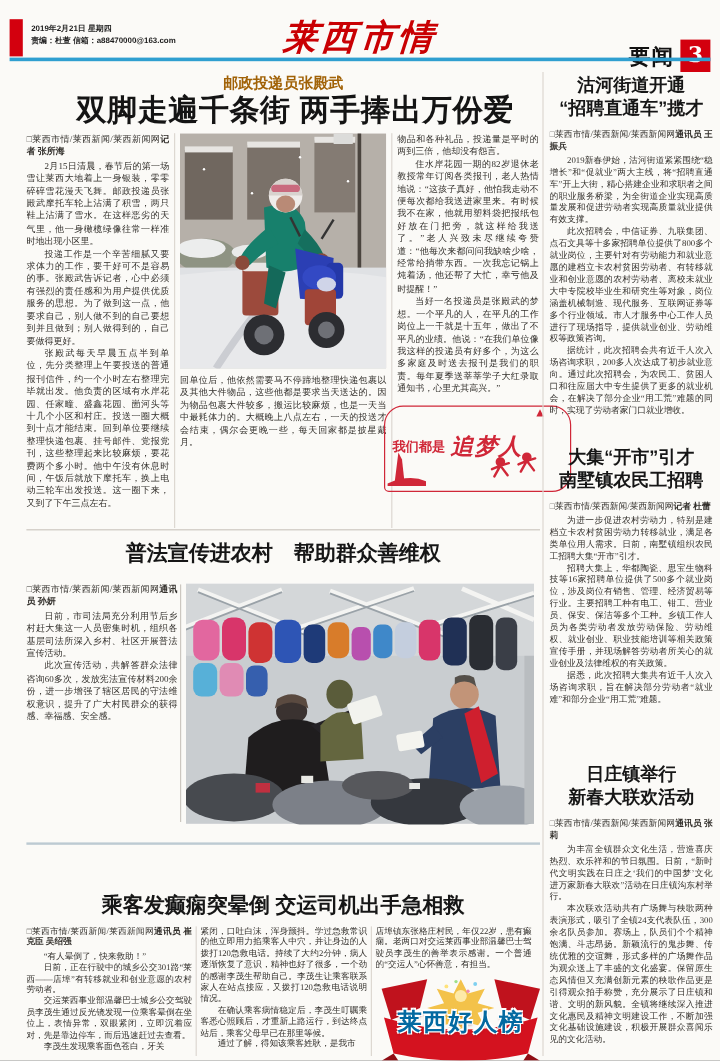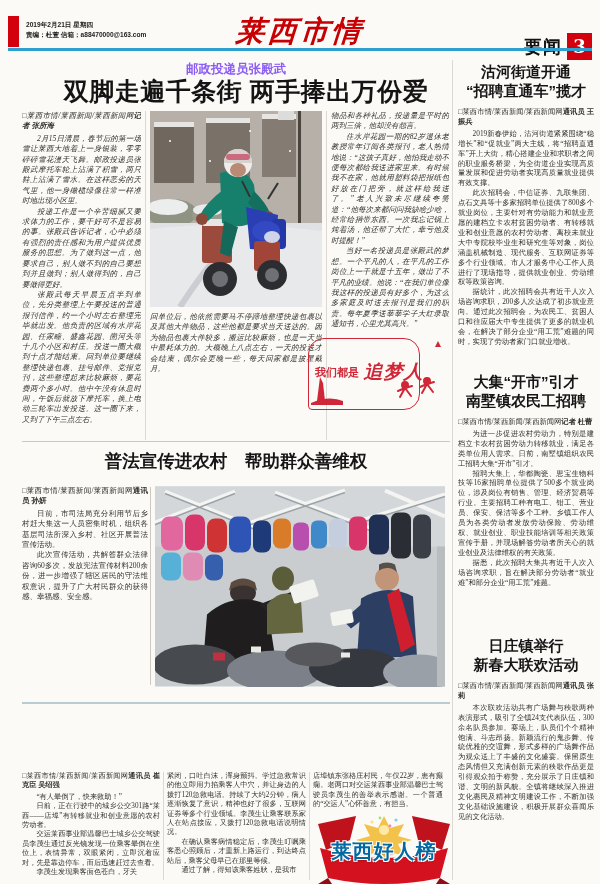--- a/index.html
+++ b/index.html
@@ -25,31 +25,31 @@
       color:#33302c;text-align:justify;}
   .bt p{margin:0;text-indent:2em;}
   .bt p.noindent{text-indent:0;}
   .byline{margin:0 0 2px 0 !important;text-indent:0 !important;}
   .byline b{font-weight:bold;}
   .vrule{width:1px;background:#ddd8d1;align-self:stretch;}
   .hline{position:absolute;background:#ccc7c0;height:1px;}
 
   
   .kicker{position:absolute;left:22px;width:428px;top:61px;text-align:center;
-          font-size:12.5px;font-weight:bold;color:#8b5cf6;}
+          font-size:12.5px;font-weight:bold;color:#a16207;}
   .headline{position:absolute;left:32px;width:428px;top:75px;text-align:center;
             font-size:25px;font-weight:bold;color:#141414;letter-spacing:.5px;white-space:nowrap;}
-  .main-cols{position:absolute;left:22px;top:111px;width:428px;height:329px;display:flex;font-style:italic;}
+  .main-cols{position:absolute;left:22px;top:111px;width:428px;height:329px;display:flex;}
   .mc1{width:119px;height:100%;overflow:hidden;margin-right:4px;}
   .mc2{width:172px;height:100%;overflow:hidden;margin:0 4px;}
   .mc3{width:118px;height:100%;overflow:hidden;margin-left:4px;}
   .mc2 .photo1{width:172px;height:196px;display:block;margin-bottom:5px;}
   .mc3-text{height:222px;overflow:hidden;}
 
-  .dream{position:absolute;left:308px;top:338px;width:112px;height:72px;
+  .dream{position:absolute;left:320px;top:338px;width:156px;height:72px;
          border:1.6px solid #d02738;border-radius:16px 16px 16px 4px;}
   .dream-inner{position:absolute;left:6px;top:20px;white-space:nowrap;}
   .dream-pre{font-size:11px;font-weight:bold;color:#d02738;vertical-align:middle;}
   .dream-main{font-size:19px;font-weight:bold;font-style:italic;color:#d02738;
               font-family:"DejaVu Serif",serif;vertical-align:middle;letter-spacing:1px;}
   .dream svg{position:absolute;left:0;top:0;}
 
   
   .law-title{position:absolute;left:22px;width:428px;top:449px;text-align:center;
              font-size:17.5px;font-weight:bold;color:#161616;white-space:nowrap;}
@@ -242,31 +242,32 @@
       <ellipse cx="160" cy="168" rx="30" ry="12" fill="#57585c"></ellipse>
       <rect x="96" y="160" width="10" height="6" fill="#e9e9e5"></rect>
       <rect x="186" y="166" width="9" height="5" fill="#e9e9e5"></rect>
       <rect x="58" y="166" width="12" height="8" fill="#c03040"></rect>
     </g>
     <rect x="282" y="60" width="8" height="140" fill="#b9bdc0"></rect>
   </svg>
   <div class="hline" style="left:150px;top:487px;width:1px;height:198px"></div>
   <div class="sect-div2"></div>
 
+  <div class="bus-title">乘客发癫痫突晕倒 交运司机出手急相救</div>
   <div class="bus-cols">
     <div class="bc1 bt">
       <p class="byline"><span>□莱西市情/莱西新闻/莱西新闻网</span><b>通讯员 崔克臣 吴绍强</b></p>
       <p>“有人晕倒了，快来救助！”</p>
       <p>日前，正在行驶中的城乡公交301路“莱西——店埠”有转移就业和创业意愿的农村劳动者。</p>
       <p>交运莱西事业部温馨巴士城乡公交驾驶员李茂生通过反光镜发现一位乘客晕倒在坐位上，表情异常，双眼紧闭，立即沉着应对，先是靠边停车，而后迅速赶过去查看。</p>
       <p>李茂生发现乘客面色苍白，牙关</p>
     </div>
     <div class="vrule"></div>
     <div class="bc2 bt">
-      <p class="noindent">紧闭，口吐白沫，浑身颤抖。学过急救常识的他立即用力掐乘客人中穴，并让身边的人拨打120急救电话。持续了大约2分钟，病人逐渐恢复了意识，精神也好了很多，互联网证券等多个行业领域。李茂生让乘客联系家人在站点接应，又拨打120急救电话说明情况。</p>
+      <p class="noindent">紧闭，口吐白沫，浑身颤抖。学过急救常识的他立即用力掐乘客人中穴，并让身边的人拨打120急救电话。持续了大约2分钟，病人逐渐恢复了意识，精神也好了很多，一个劲的感谢李茂生帮助自己。李茂生让乘客联系家人在站点接应，又拨打120急救电话说明情况。</p>
       <p>在确认乘客病情稳定后，李茂生叮嘱乘客悉心照顾后，才重新上路运行，到达终点站后，乘客父母早已在那里等候。</p>
       <p>通过了解，得知该乘客姓耿，是我市</p>
     </div>
     <div class="vrule"></div>
     <div class="bc3 bt">
       <p class="noindent">店埠镇东张格庄村民，年仅22岁，患有癫痫。老两口对交运莱西事业部温馨巴士驾驶员李茂生的善举表示感谢。一个普通的“交运人”心怀善意，有担当。</p>
     </div>
   </div>
 
   <div class="badge">
@@ -314,17 +315,18 @@
     </div>
   </div>
 
   <div class="rart ra3">
     <div class="title">
       <div>日庄镇举行</div>
       <div>新春大联欢活动</div>
     </div>
     <div class="bt">
       <p class="byline"><span>□莱西市情/莱西新闻/莱西新闻网</span><b>通讯员 张莉</b></p>
+      <p>为丰富全镇群众文化生活，营造喜庆热烈、欢乐祥和的节日氛围。日前，“新时代文明实践在日庄之‘我们的中国梦’文化进万家新春大联欢”活动在日庄镇沟东村举行。</p>
       <p>本次联欢活动共有广场舞与秧歌两种表演形式，吸引了全镇24支代表队伍，300余名队员参加。赛场上，队员们个个精神饱满、斗志昂扬。新颖流行的鬼步舞、传统优雅的交谊舞，形式多样的广场舞作品为观众送上了丰盛的文化盛宴。保留原生态风情但又充满创新元素的秧歌作品更是引得观众拍手称赞，充分展示了日庄镇和谐、文明的新风貌。全镇将继续深入推进文化惠民及精神文明建设工作，不断加强文化基础设施建设，积极开展群众喜闻乐见的文化活动。</p>
     </div>
   </div>
 
 </div>
 
 </body></html>

